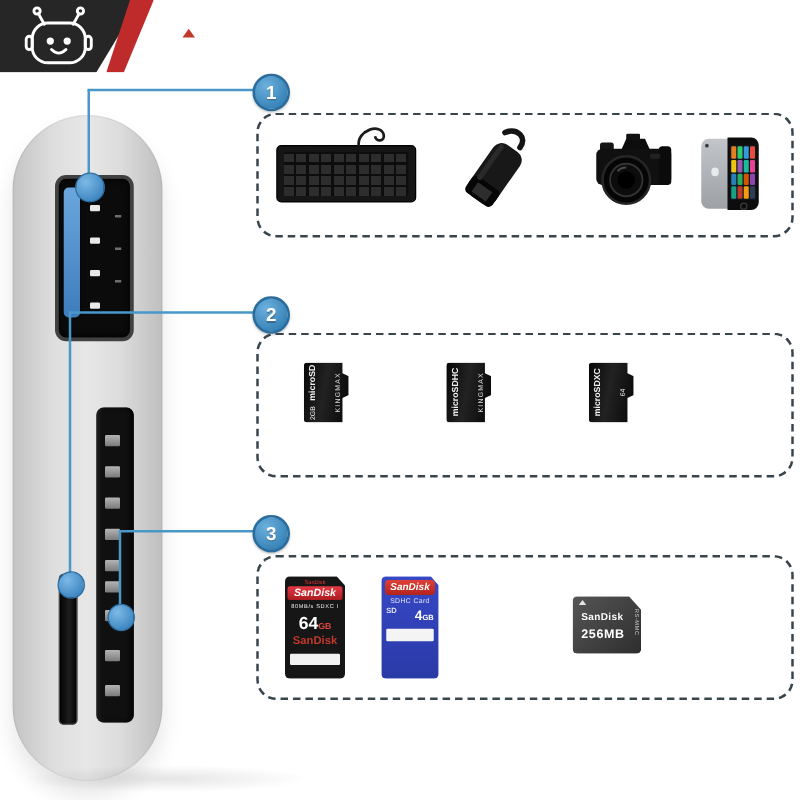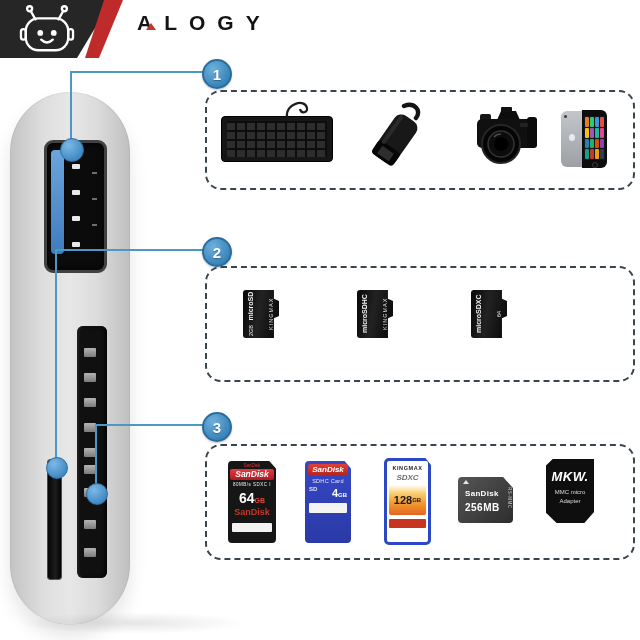--- a/index.html
+++ b/index.html
@@ -149,21 +149,20 @@
         <rect x="10" y="16" width="44" height="33" rx="13"></rect>
         <rect x="5" y="27" width="5" height="11" rx="2.5"></rect>
         <rect x="54" y="27" width="5" height="11" rx="2.5"></rect>
         <circle cx="25" cy="31" r="3" fill="#ffffff" stroke="none"></circle>
         <circle cx="39" cy="31" r="3" fill="#ffffff" stroke="none"></circle>
         <path d="M26,38 q6,6 12,0"></path>
       </g>
     </svg>
   </div>
   <div class="abs red-stripe"></div>
-  <div class="abs logo-text">ALOGY</div>
   <div class="abs logo-tri"></div>
 
   <div class="abs device"></div>
   <div class="abs device-shadow"></div>
 
   <div class="abs usb-port"></div>
   <div class="abs usb-tongue"></div>
   <div class="abs usb-pin" style="top:164px"></div>
   <div class="abs usb-pin" style="top:190px"></div>
   <div class="abs usb-pin" style="top:216px"></div>
@@ -296,36 +295,22 @@
   <div class="abs sdcard sd-blue">
     <div class="abs sd-blue-banner">SanDisk</div>
     <div class="abs sd-blue-type">SDHC Card</div>
     <div class="abs sd-blue-logo">SD</div>
     <div class="abs sd-blue-cap">
       <span>4</span><span class="unit">GB</span>
     </div>
     <div class="abs sd-blue-strip"></div>
   </div>
 
-  <div class="abs sdcard sd-kingmax">
-    <div class="abs sd-km-brand">KINGMAX</div>
-    <div class="abs sd-km-logo">SDXC</div>
-    <div class="abs sd-km-orange">
-      <span>128</span>
-        <span class="unit">GB</span>
-    </div>
-    <div class="abs sd-km-red"></div>
-  </div>
 
   <div class="abs sdcard sd-mmc">
     <div class="abs sd-mmc-arrow"></div>
     <div class="abs sd-mmc-brand">SanDisk</div>
     <div class="abs sd-mmc-cap">256MB</div>
     <div class="abs sd-mmc-side">RS-MMC</div>
   </div>
 
-  <div class="abs sdcard mkw">
-    <div class="abs mkw-logo">MKW.</div>
-    <div class="abs mkw-l1">MMC micro</div>
-    <div class="abs mkw-l2">Adapter</div>
-  </div>
 
 </div>
 
 </body></html>

